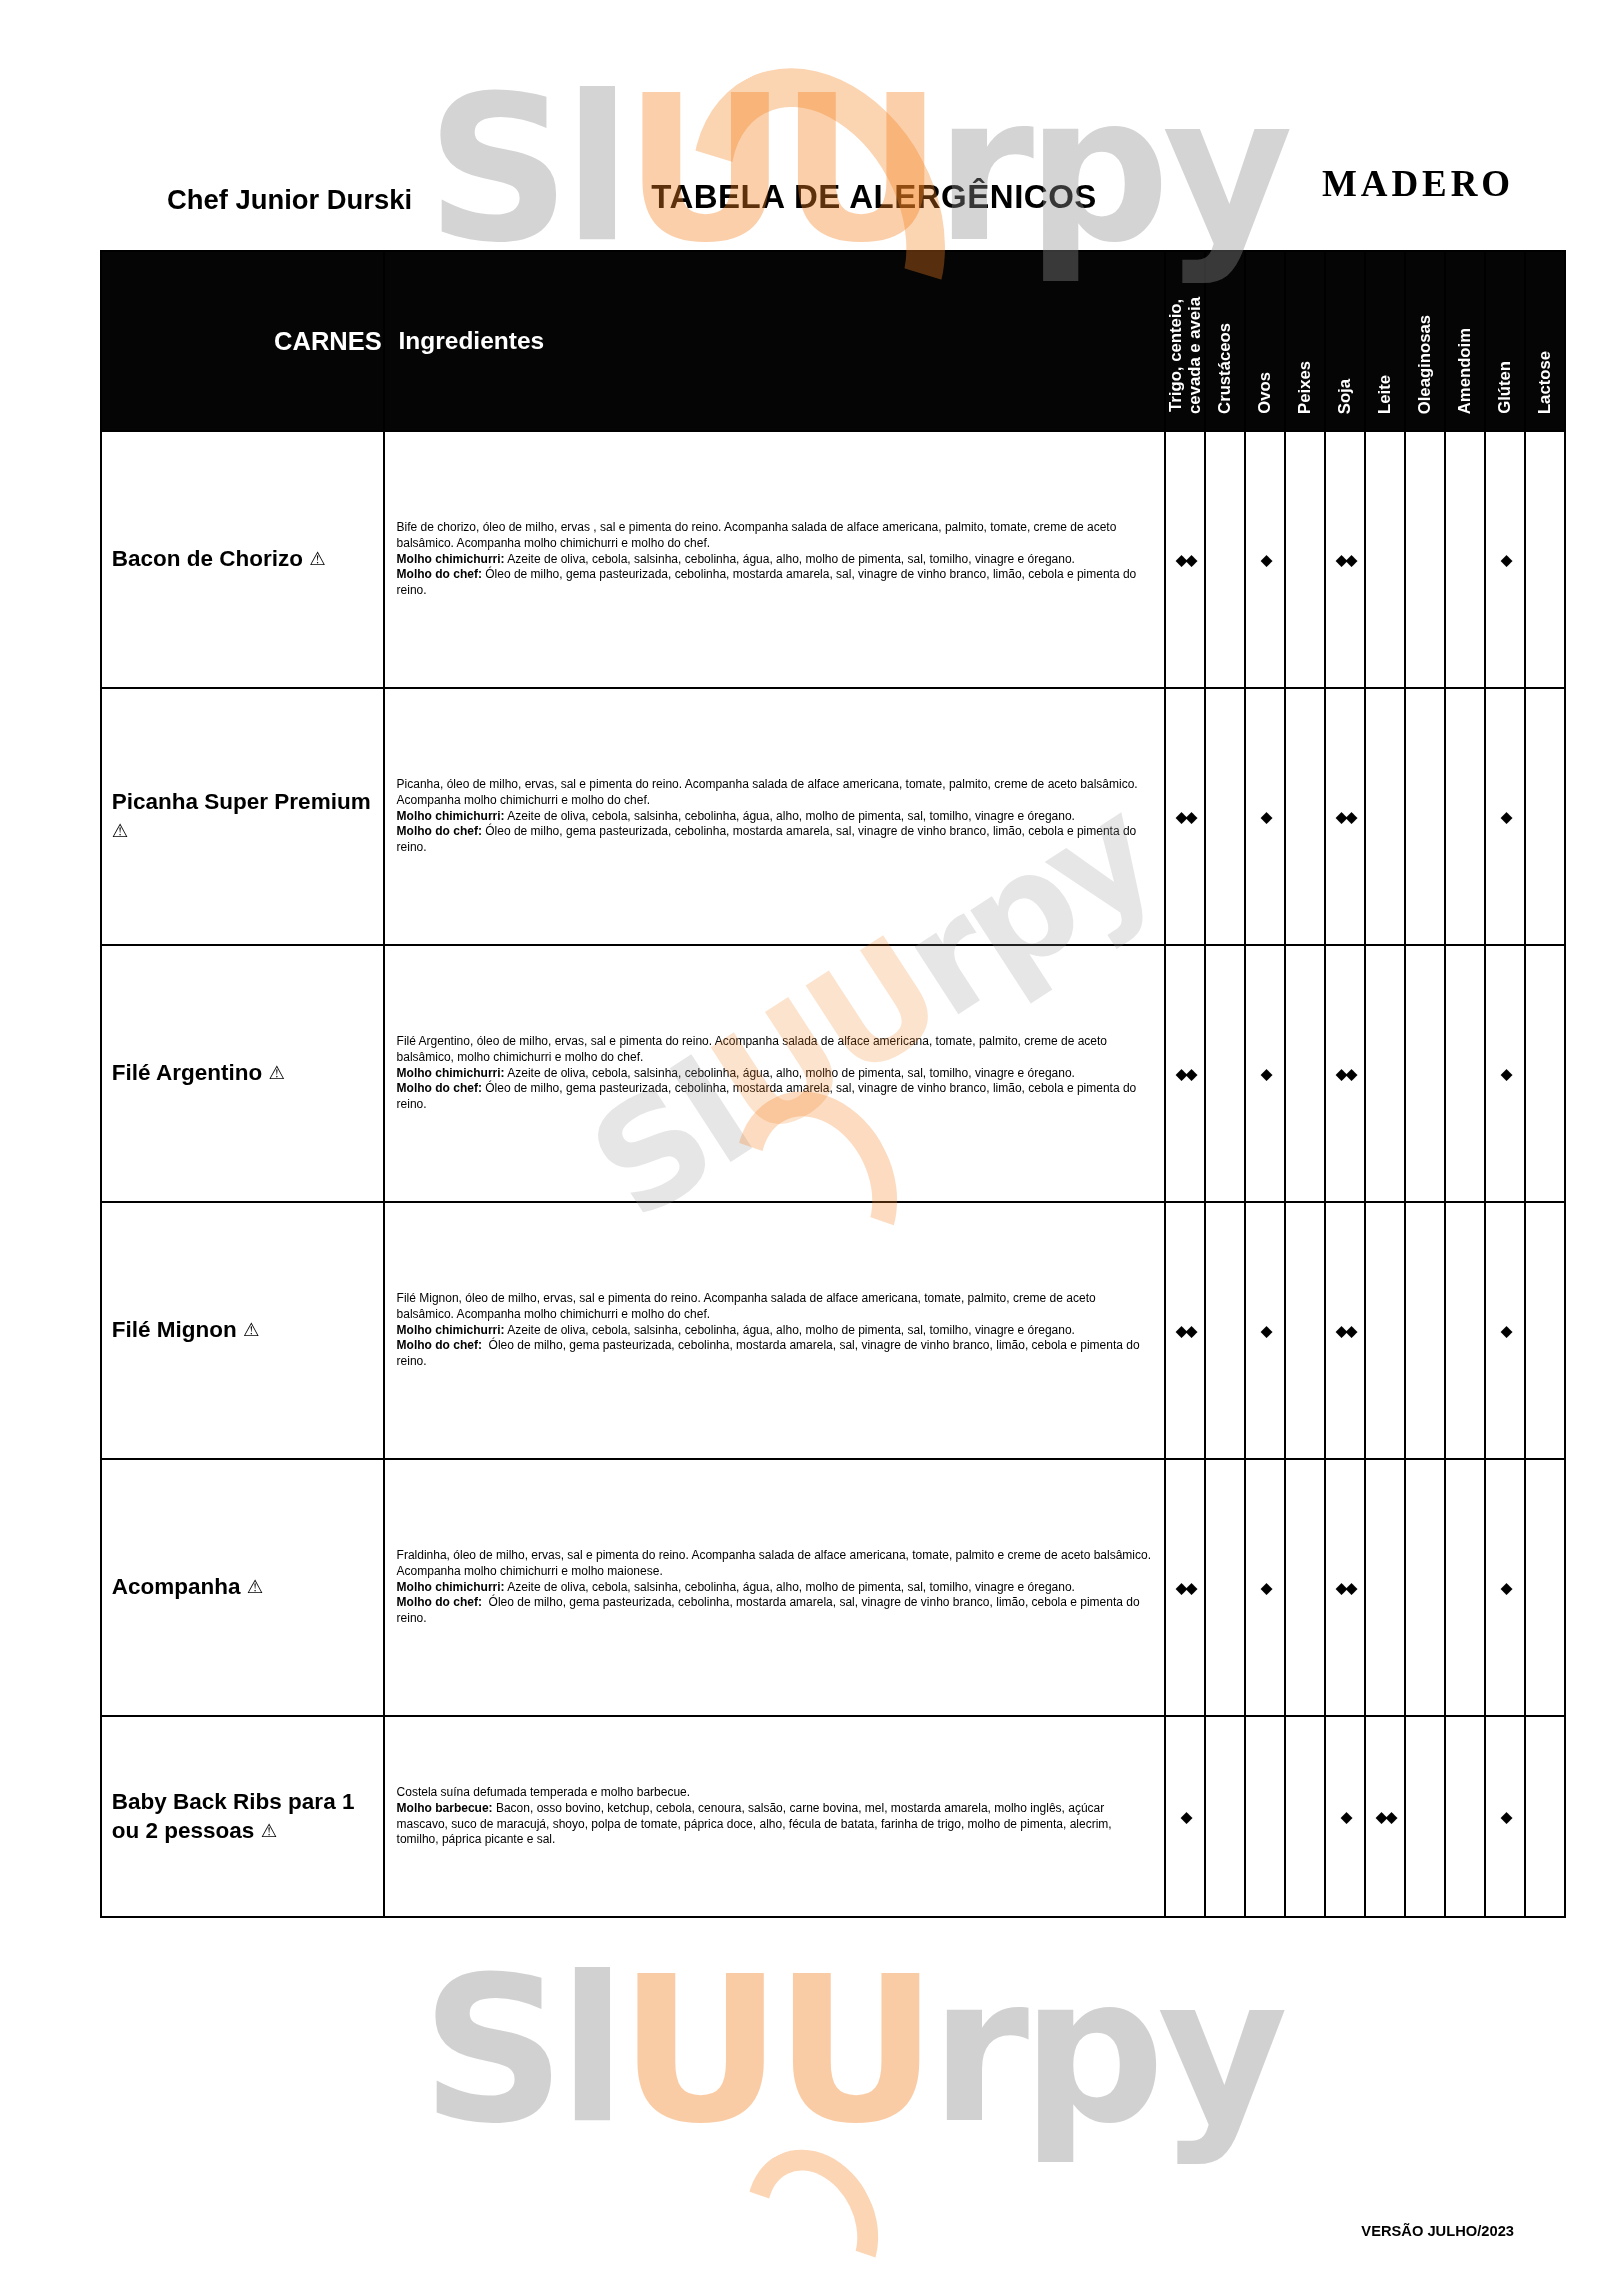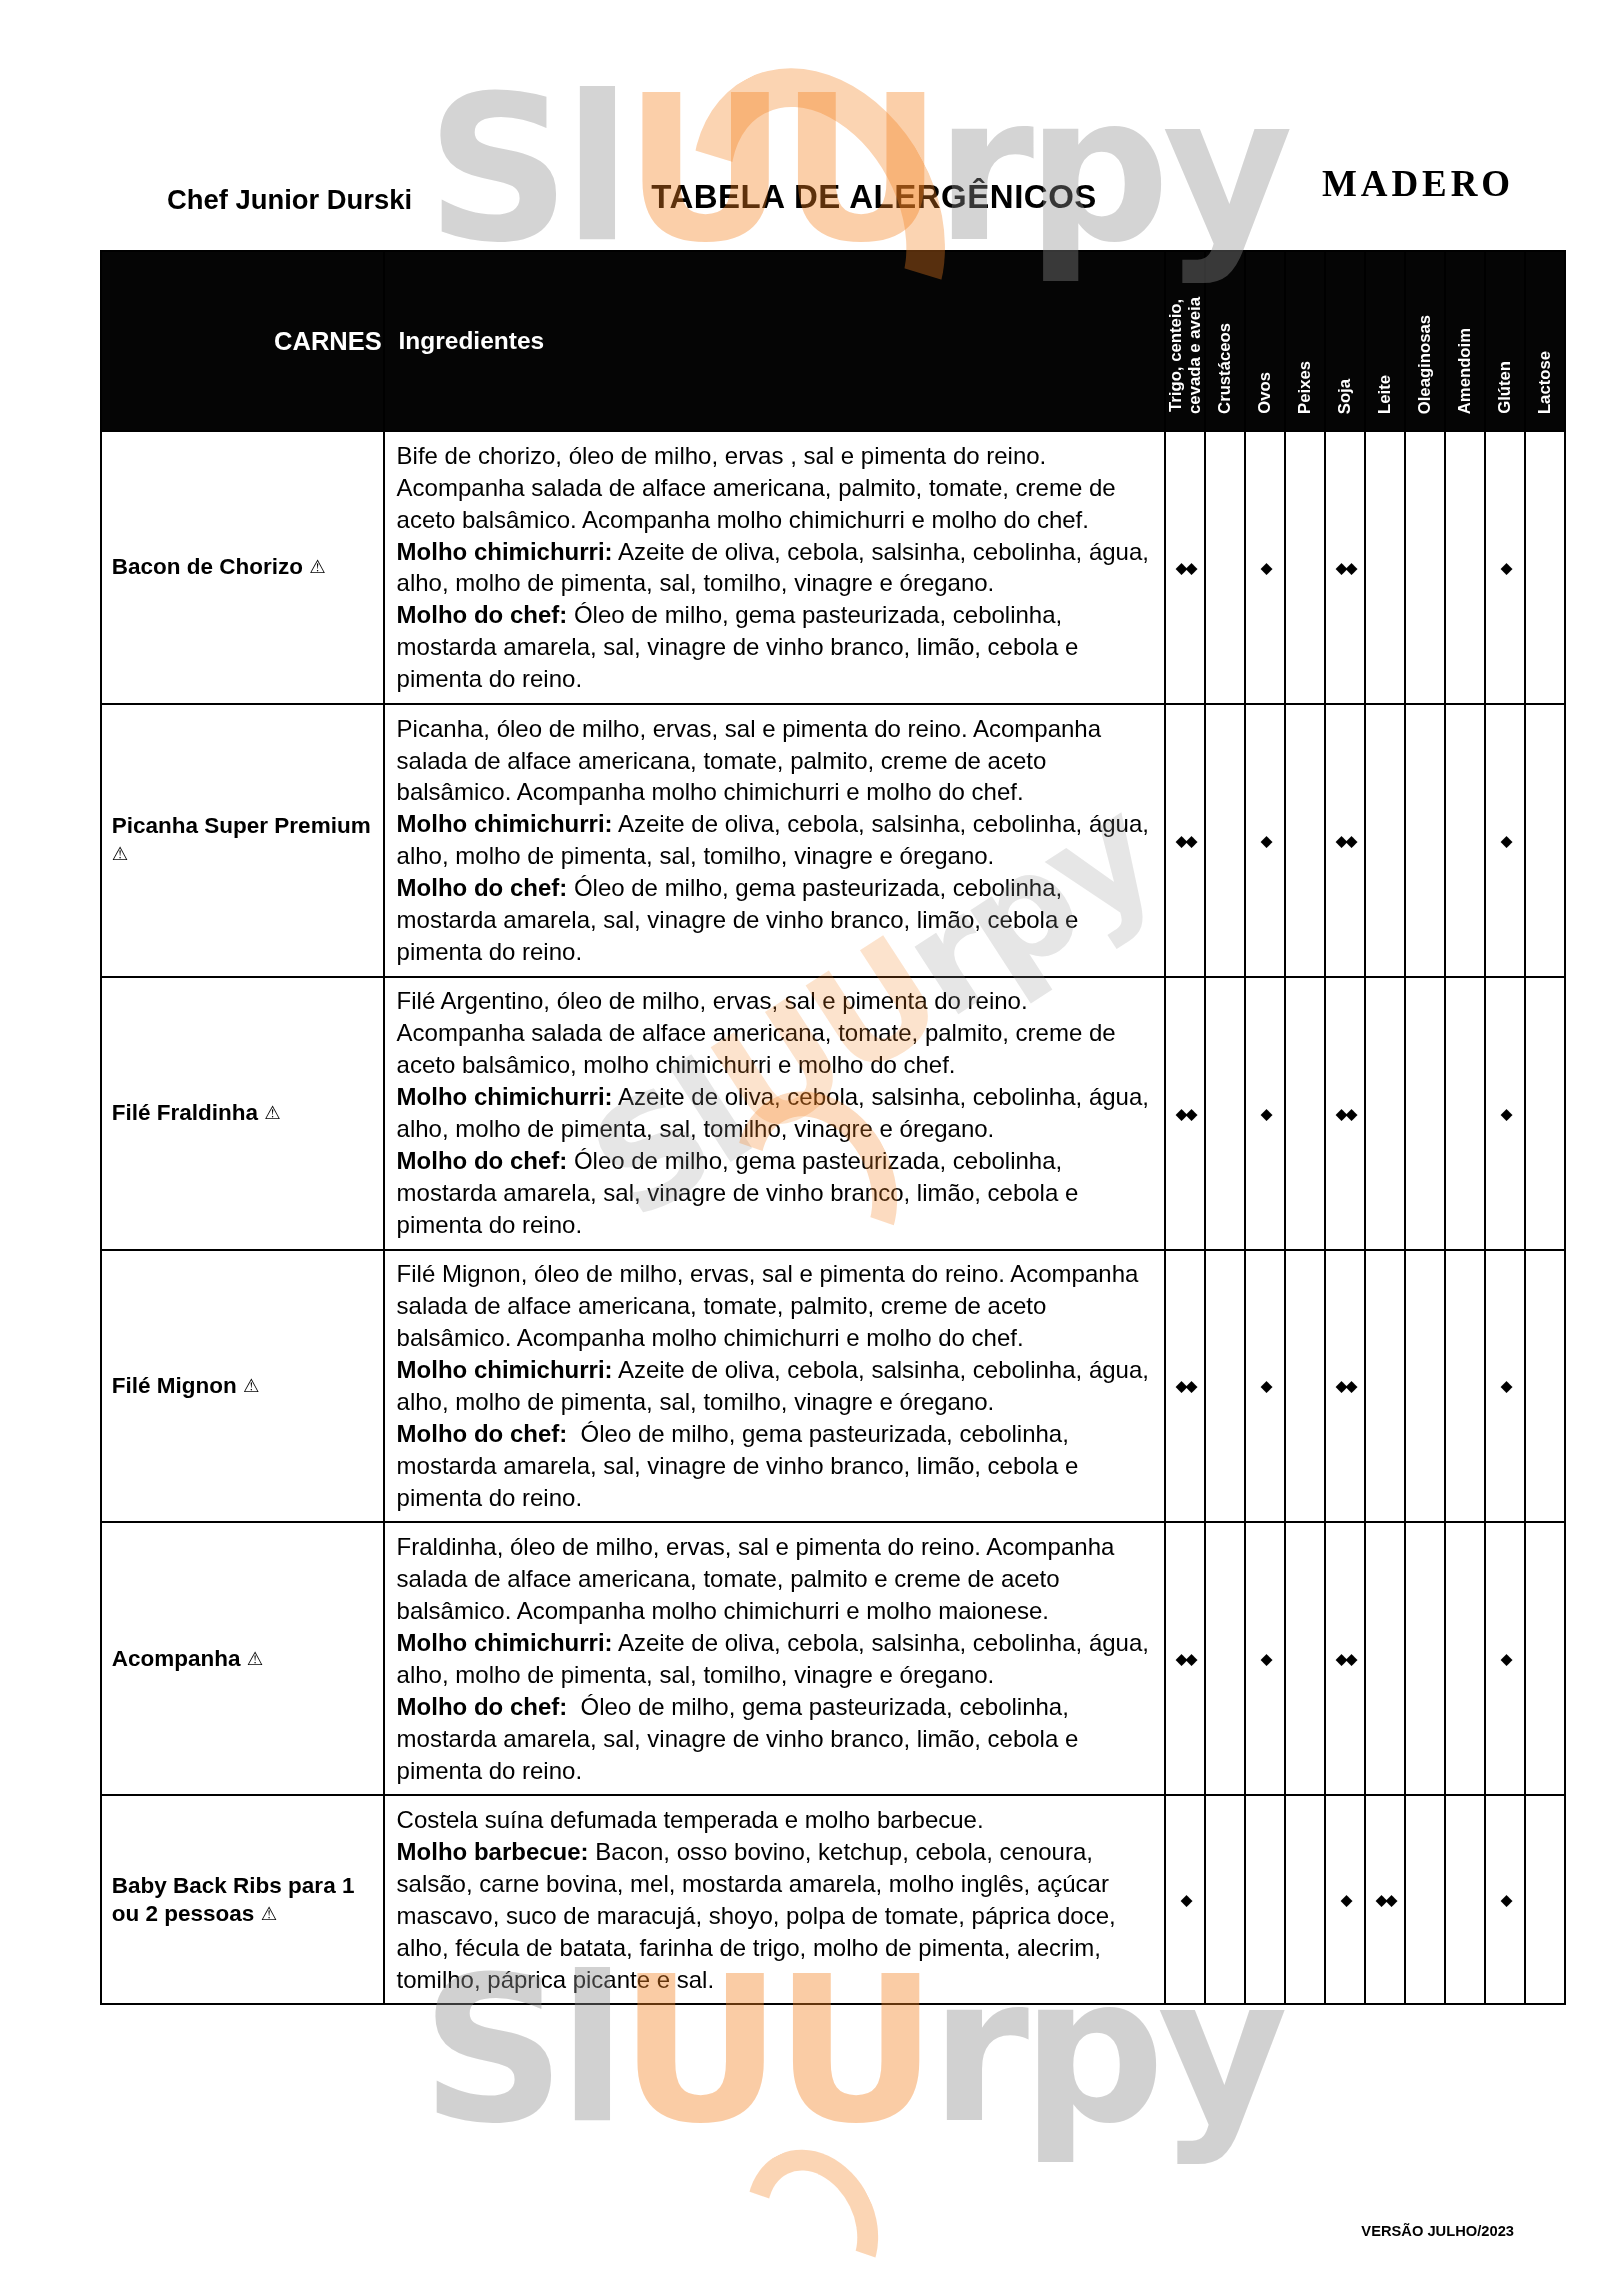--- a/index.html
+++ b/index.html
@@ -35,21 +35,21 @@
     transform:rotate(180deg);
     font-weight:bold;color:#fff;
     font-size:16.7px;line-height:1.12;
     white-space:pre-line;
   }
   td.name-cell{
     font-weight:bold;font-size:22.5px;line-height:1.25;
     padding:0 7.8px 0 9.8px;vertical-align:middle;background:#fff;
   }
   td.ing-cell{
-    font-size:24px;line-height:1.33;
+    font-size:12px;line-height:1.33;
     padding:7.8px 11.8px;vertical-align:middle;
     white-space:pre-wrap;background:#fff;
   }
   td.ing-cell .b{font-weight:bold;}
   td.mark-cell{
     text-align:center;vertical-align:middle;
     font-size:15.7px;letter-spacing:-2px;padding:0;background:#fff;
   }
   .warn{font-size:.82em;position:relative;top:-1px;}
 
@@ -141,21 +141,21 @@
           <td class="mark-cell">◆</td>
           <td class="mark-cell"></td>
           <td class="mark-cell">◆◆</td>
           <td class="mark-cell"></td>
           <td class="mark-cell"></td>
           <td class="mark-cell"></td>
           <td class="mark-cell">◆</td>
           <td class="mark-cell"></td>
         </tr>
         <tr style="height: 257px;">
-          <td class="name-cell"><span>Filé Fraldinha</span> <span class="warn">⚠</span></td>
+          <td class="name-cell"><span>Filé Argentino</span> <span class="warn">⚠</span></td>
           <td class="ing-cell"><span>Filé Argentino, óleo de milho, ervas, sal e pimenta do reino. Acompanha salada de alface americana, tomate, palmito, creme de aceto balsâmico, molho chimichurri e molho do chef.
 </span><span class="b">Molho chimichurri:</span><span> Azeite de oliva, cebola, salsinha, cebolinha, água, alho, molho de pimenta, sal, tomilho, vinagre e óregano.
 </span><span class="b">Molho do chef:</span><span> Óleo de milho, gema pasteurizada, cebolinha, mostarda amarela, sal, vinagre de vinho branco, limão, cebola e pimenta do reino.</span></td>
           <td class="mark-cell">◆◆</td>
           <td class="mark-cell"></td>
           <td class="mark-cell">◆</td>
           <td class="mark-cell"></td>
           <td class="mark-cell">◆◆</td>
           <td class="mark-cell"></td>
           <td class="mark-cell"></td>

